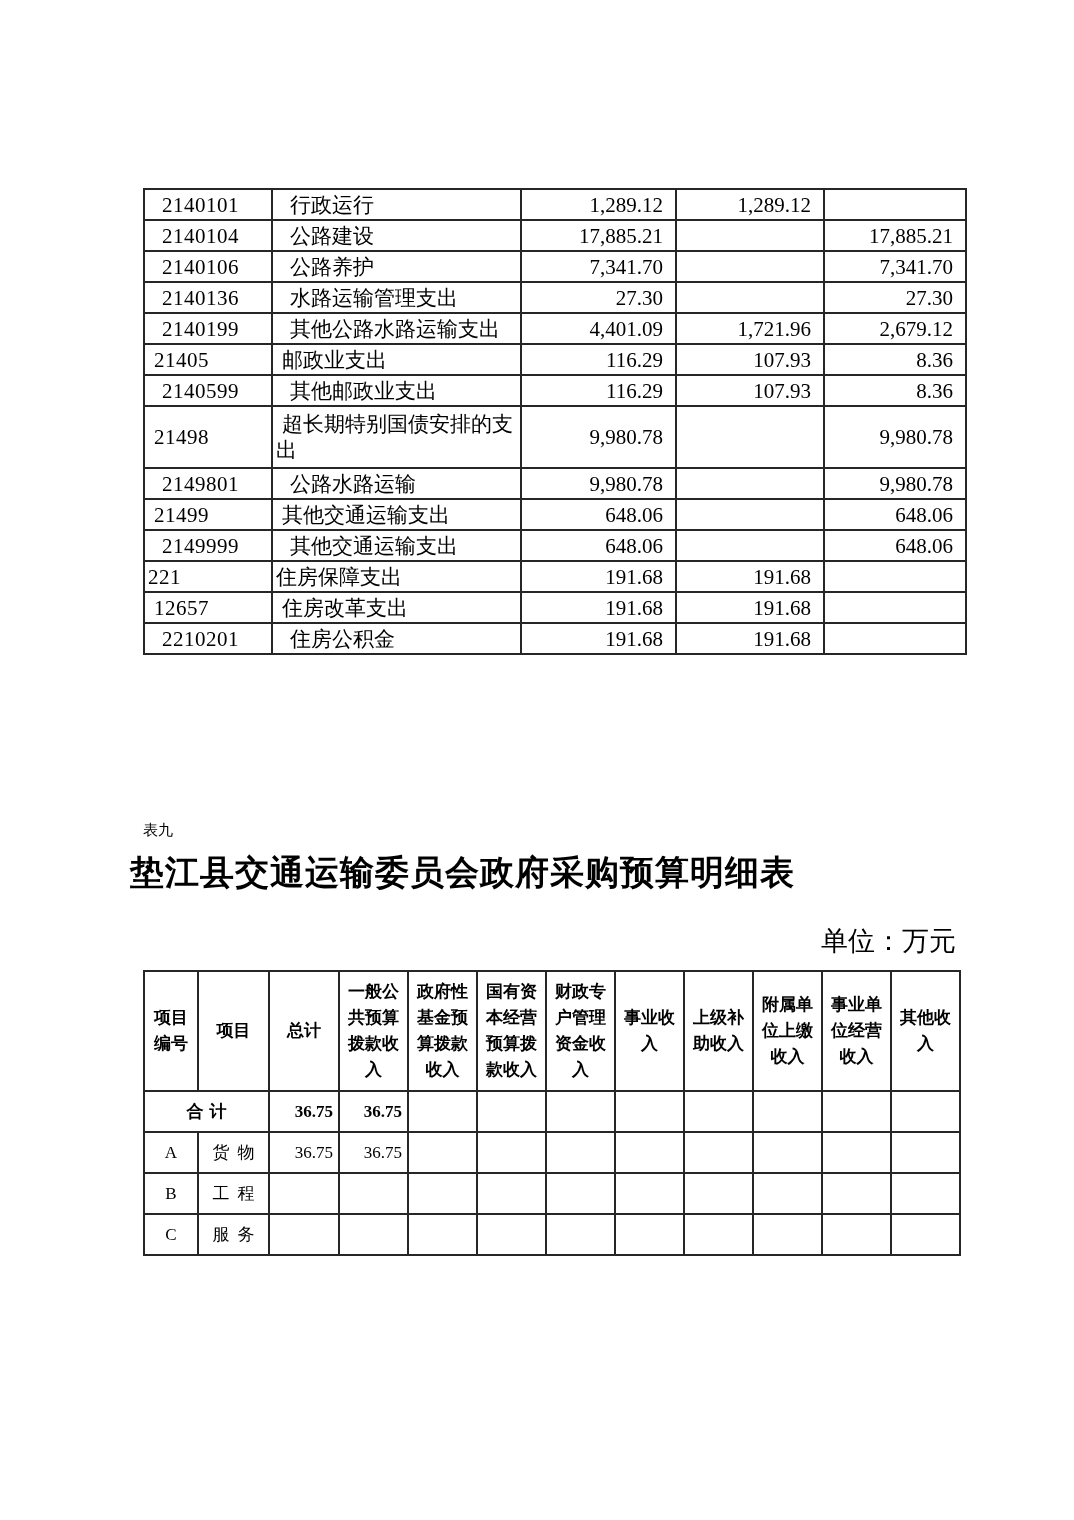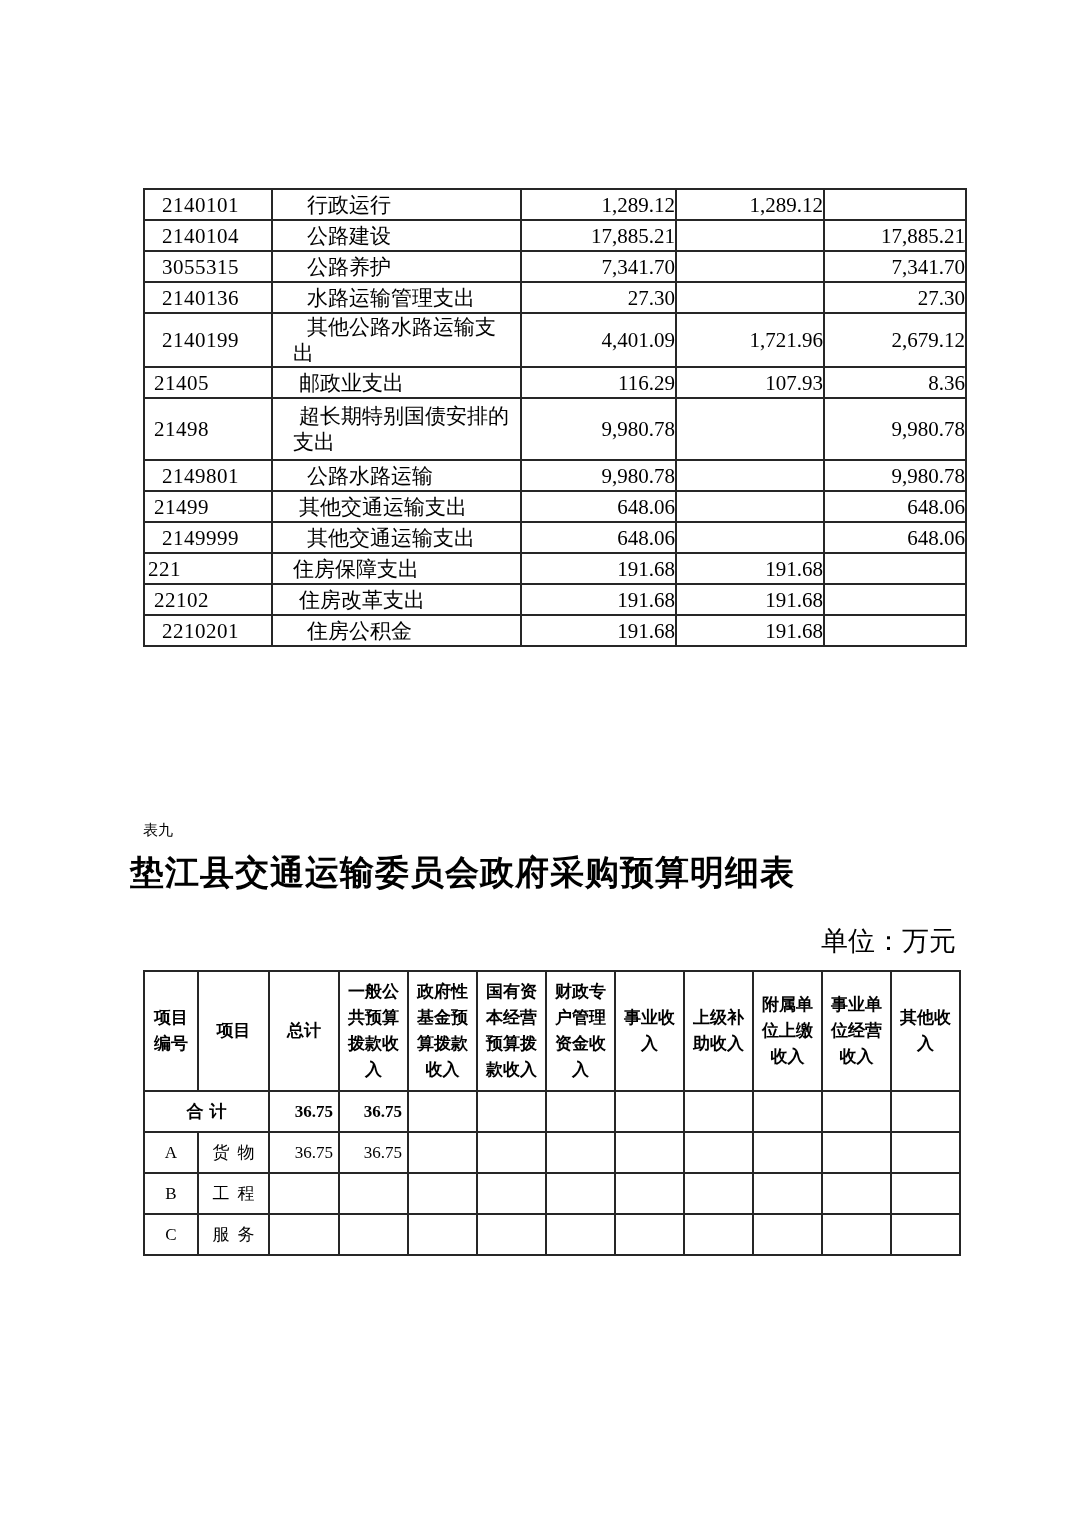--- a/index.html
+++ b/index.html
@@ -9,22 +9,22 @@
   }
   .page { position:absolute; left:0; top:0; width:1074px; height:1520px; background:#fff; overflow:hidden; }
 
   table { border-collapse:collapse; table-layout:fixed; position:absolute; }
   td { overflow:hidden; vertical-align:middle; }
 
   
   .t1 { left:143px; top:188px; width:822px; }
   .t1 td { border:2px solid #262626; height:29px; font-size:21px; line-height:26px; padding:0; }
   .t1 td.code { text-align:left; padding-left:3px; letter-spacing:0.5px; }
-  .t1 td.name { text-align:left; padding-left:20px; padding-right:4px; }
-  .t1 td.num  { text-align:right; padding-right:0; }
+  .t1 td.name { text-align:left; padding-left:3px; padding-right:4px; }
+  .t1 td.num  { text-align:right; padding-right:12px; }
   .t1 td.ind0 { text-indent:0; }
   .t1 td.ind1 { text-indent:6px; }
   .t1 td.ind2 { text-indent:14px;margin-left:28px; }
   .t1 tr.tall td { height:60px; }
 
   
   .tbl-label { position:absolute; left:143px; top:814px; font-size:15px; line-height:32px; }
   .title { position:absolute; left:130px; top:850px; width:840px; text-align:left;
            font-size:34px; line-height:46px; font-weight:bold; letter-spacing:1px; }
   .unit  { position:absolute; left:143px; top:920px; width:813px; text-align:right;
@@ -69,21 +69,21 @@
         <td class="num"></td>
       </tr>
       <tr>
         <td class="code ind2">2140104</td>
         <td class="name ind2">公路建设</td>
         <td class="num">17,885.21</td>
         <td class="num"></td>
         <td class="num">17,885.21</td>
       </tr>
       <tr>
-        <td class="code ind2">3055315</td>
+        <td class="code ind2">2140106</td>
         <td class="name ind2">公路养护</td>
         <td class="num">7,341.70</td>
         <td class="num"></td>
         <td class="num">7,341.70</td>
       </tr>
       <tr>
         <td class="code ind2">2140136</td>
         <td class="name ind2">水路运输管理支出</td>
         <td class="num">27.30</td>
         <td class="num"></td>
@@ -96,20 +96,27 @@
         <td class="num">1,721.96</td>
         <td class="num">2,679.12</td>
       </tr>
       <tr>
         <td class="code ind1">21405</td>
         <td class="name ind1">邮政业支出</td>
         <td class="num">116.29</td>
         <td class="num">107.93</td>
         <td class="num">8.36</td>
       </tr>
+      <tr>
+        <td class="code ind2">2140599</td>
+        <td class="name ind2">其他邮政业支出</td>
+        <td class="num">116.29</td>
+        <td class="num">107.93</td>
+        <td class="num">8.36</td>
+      </tr>
       <tr class="tall">
         <td class="code ind1">21498</td>
         <td class="name ind1">超长期特别国债安排的支出</td>
         <td class="num">9,980.78</td>
         <td class="num"></td>
         <td class="num">9,980.78</td>
       </tr>
       <tr>
         <td class="code ind2">2149801</td>
         <td class="name ind2">公路水路运输</td>
@@ -132,21 +139,21 @@
         <td class="num">648.06</td>
       </tr>
       <tr>
         <td class="code ind0">221</td>
         <td class="name ind0">住房保障支出</td>
         <td class="num">191.68</td>
         <td class="num">191.68</td>
         <td class="num"></td>
       </tr>
       <tr>
-        <td class="code ind1">22102</td>
+        <td class="code ind1">12657</td>
         <td class="name ind1">住房改革支出</td>
         <td class="num">191.68</td>
         <td class="num">191.68</td>
         <td class="num"></td>
       </tr>
       <tr>
         <td class="code ind2">2210201</td>
         <td class="name ind2">住房公积金</td>
         <td class="num">191.68</td>
         <td class="num">191.68</td>

